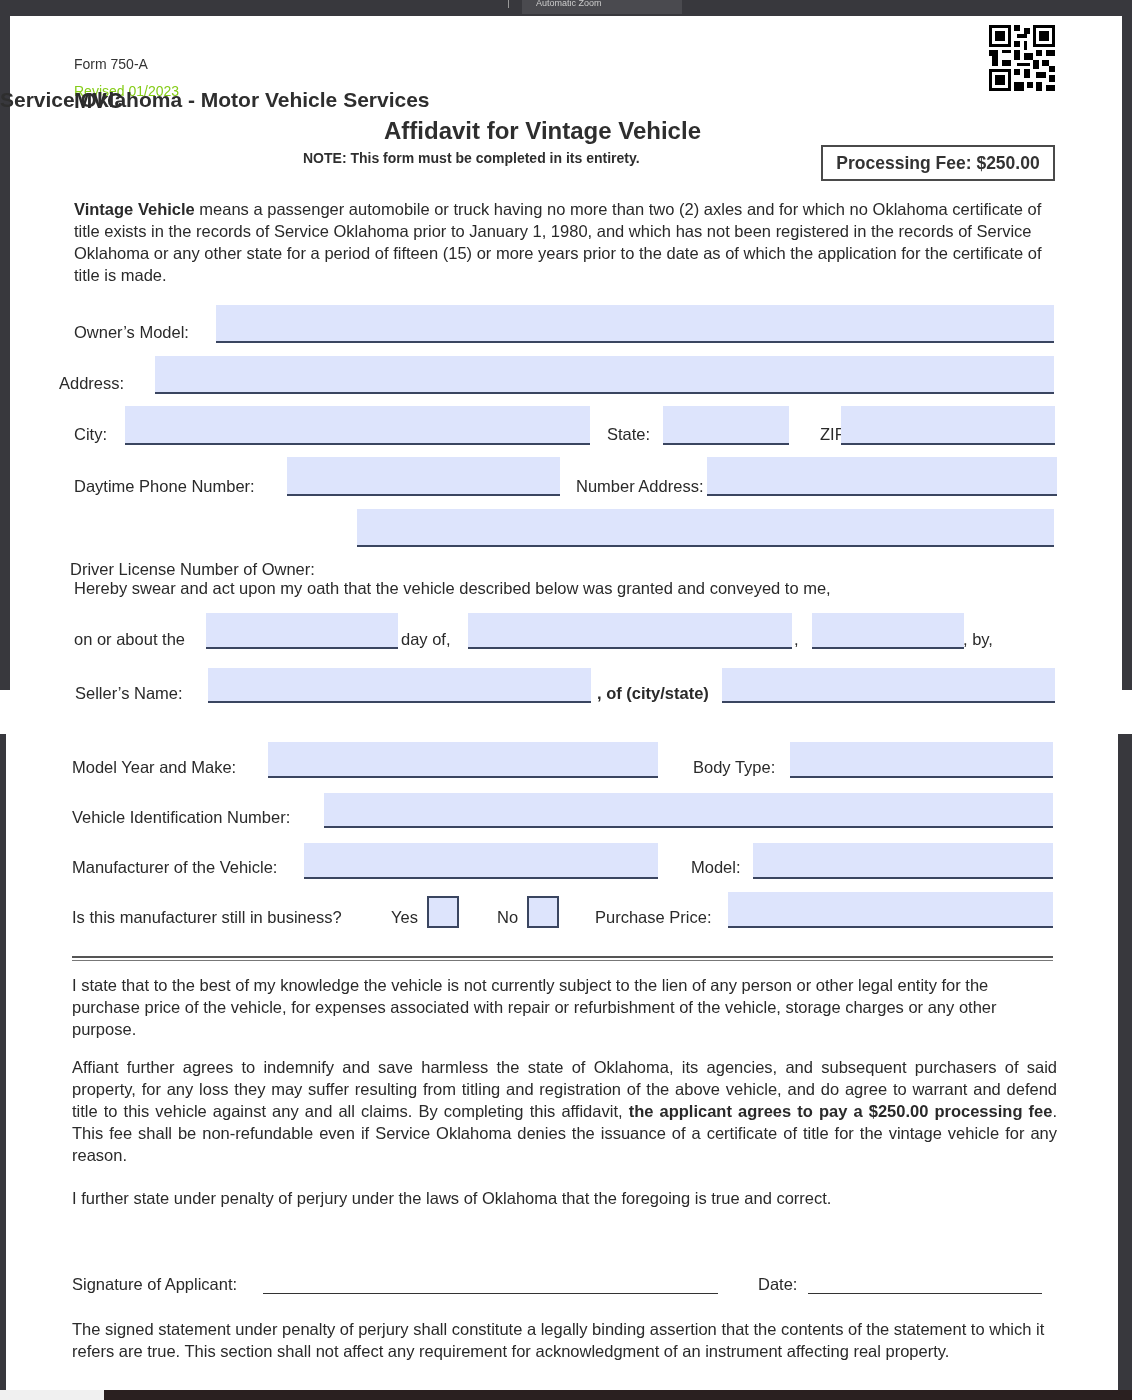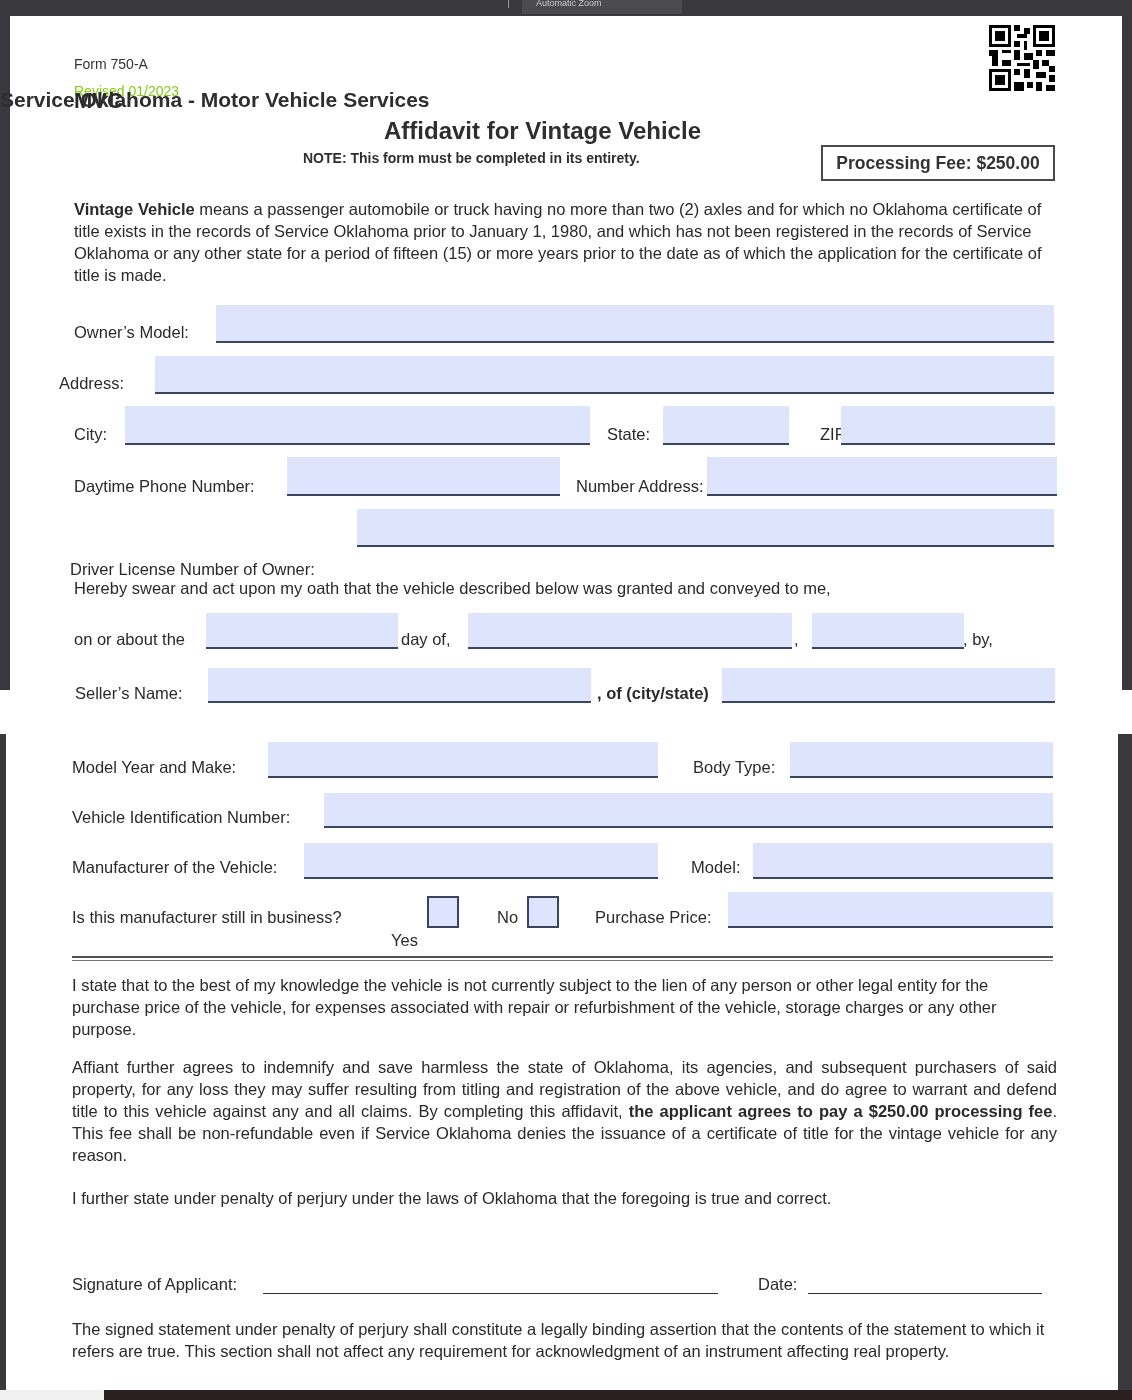--- a/index.html
+++ b/index.html
@@ -147,21 +147,21 @@
 
 <div class="abs lbl" style="left:72px;top:808px;">Vehicle Identification Number:</div>
 <input class="field" style="left: 324px; top: 793px; width: 729px; height: 35px;" value="">
 
 <div class="abs lbl" style="left:72px;top:858px;">Manufacturer of the Vehicle:</div>
 <input class="field" style="left: 304px; top: 843px; width: 354px; height: 36px;" value="">
 <div class="abs lbl" style="left:691px;top:858px;">Model:</div>
 <input class="field" style="left: 753px; top: 843px; width: 300px; height: 36px;" value="">
 
 <div class="abs lbl" style="left:72px;top:908px;">Is this manufacturer still in business?</div>
-<div class="abs lbl" style="left:391px;top:908px;margin-top:23px;">Yes</div>
+<div class="abs lbl" style="left:391px;top:908px;">Yes</div>
 <div class="chk" style="left:427px;top:896px;"></div>
 <div class="abs lbl" style="left:497px;top:908px;">No</div>
 <div class="chk" style="left:527px;top:896px;"></div>
 <div class="abs lbl" style="left:595px;top:908px;">Purchase Price:</div>
 <input class="field" style="left: 728px; top: 892px; width: 325px; height: 36px;" value="">
 
 <div class="rule-double" style="top:956px;"></div>
 
 <div class="para" style="left:72px;top:974px;width:985px;">I state that to the best of my knowledge the vehicle is not currently subject to the lien of any person or other legal entity for the purchase price of the vehicle, for expenses associated with repair or refurbishment of the vehicle, storage charges or any other purpose.</div>
 

